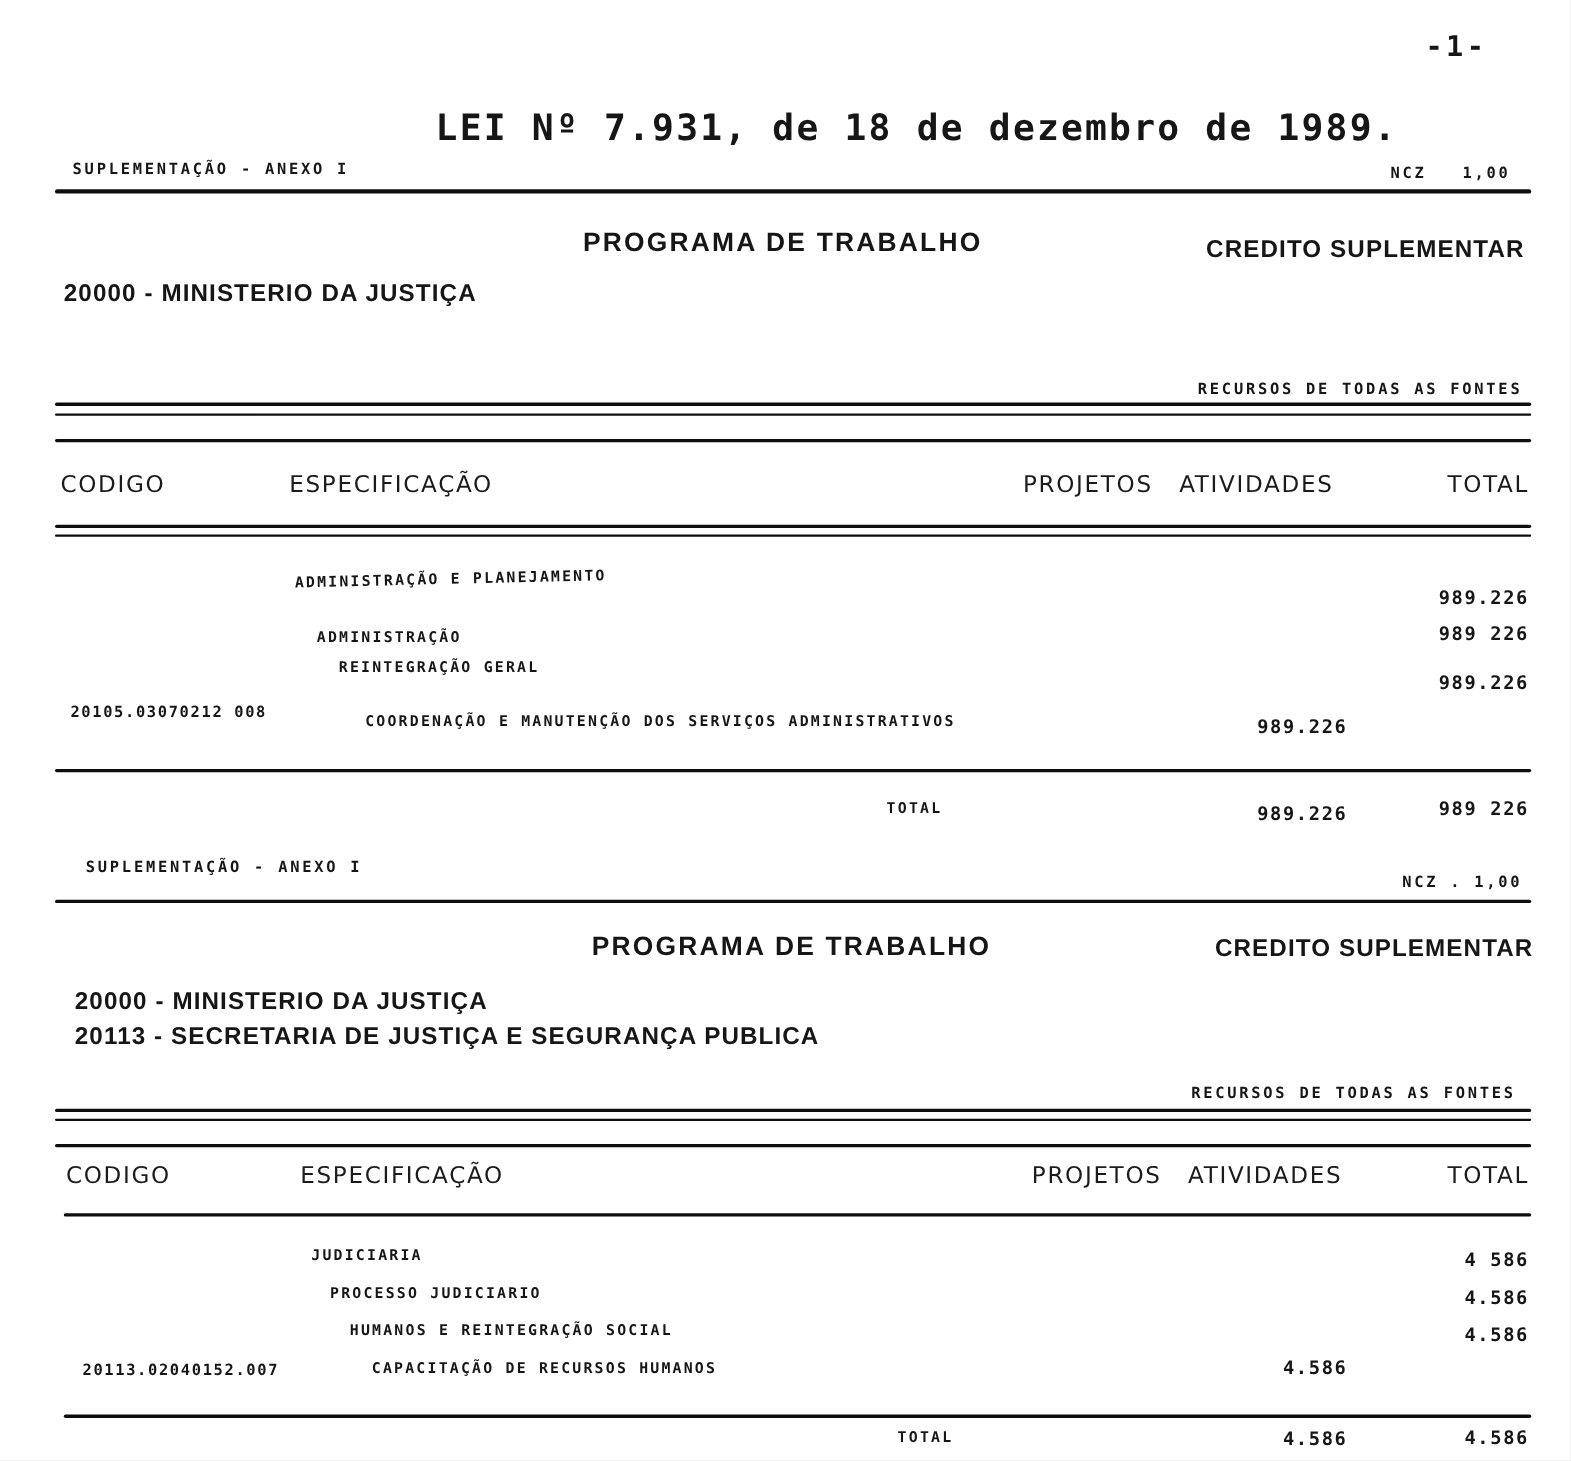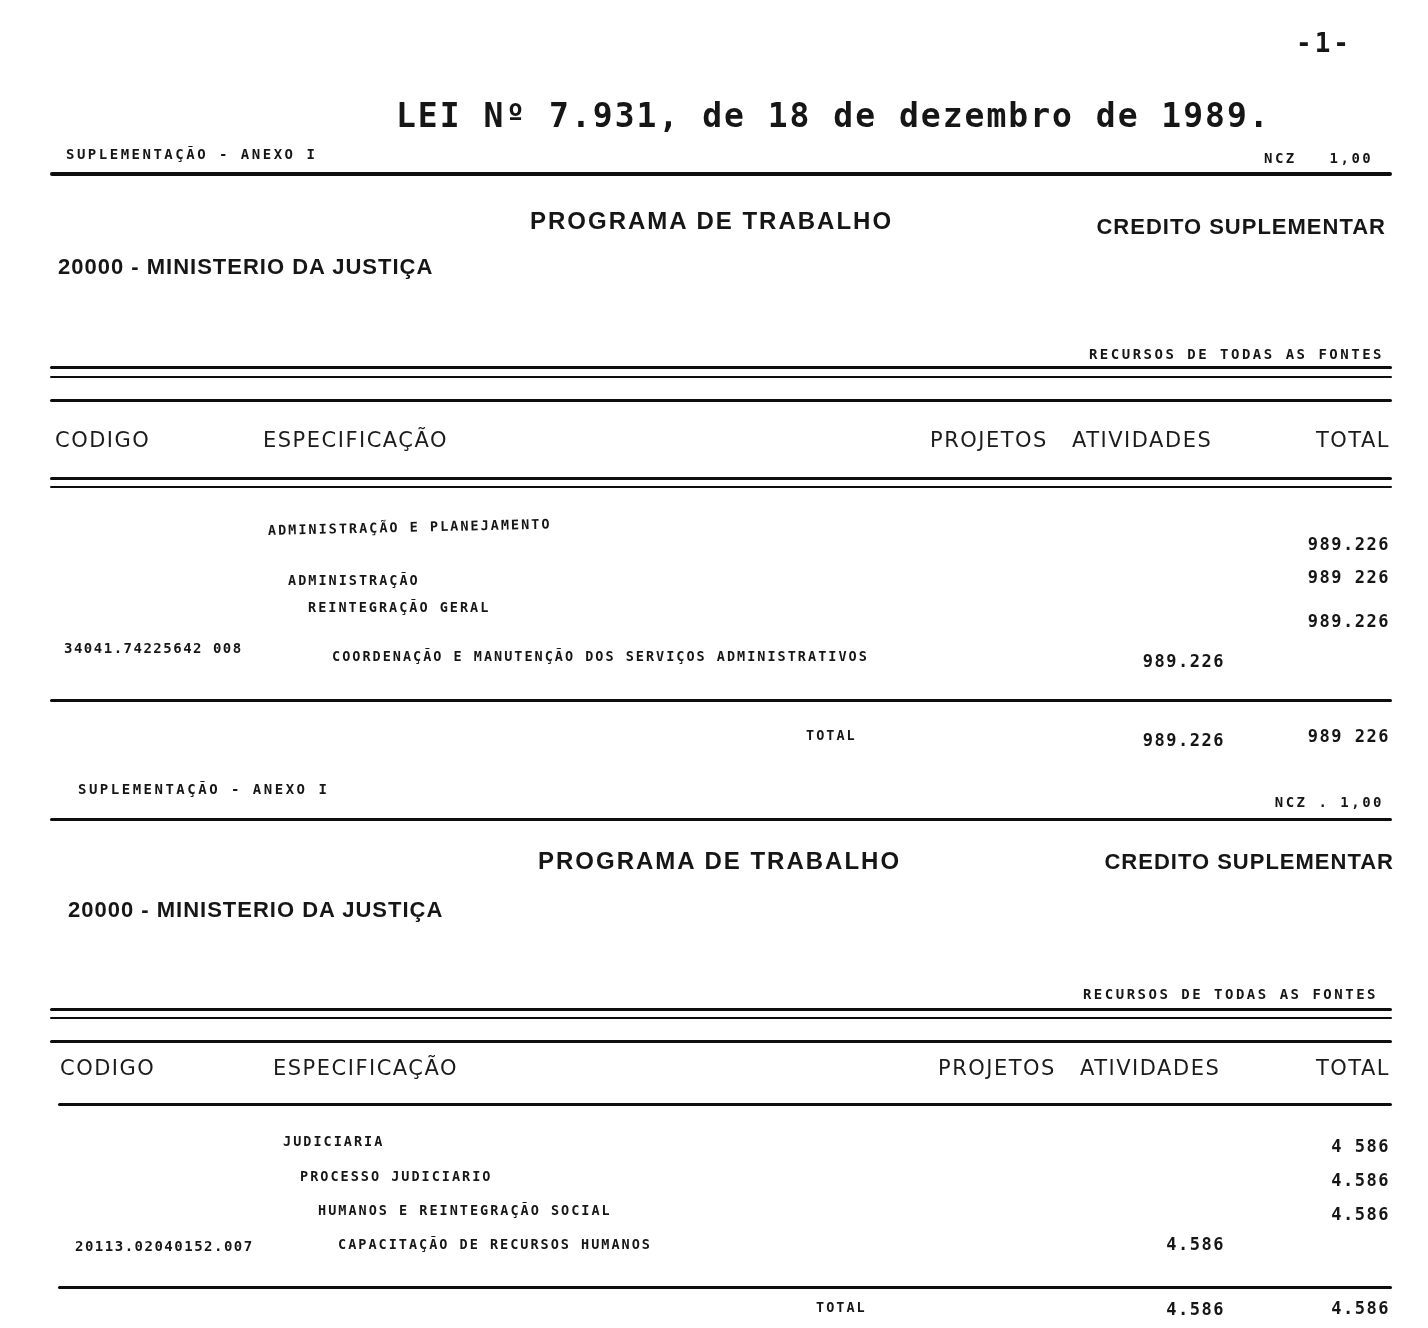--- a/index.html
+++ b/index.html
@@ -82,21 +82,21 @@
   </div>
   <div>
     <div class="abs row-text" style="left:288px; top:572px;">ADMINISTRAÇÃO</div>
     <div class="abs num" style="right:38px; top:567px;">989 226</div>
   </div>
   <div>
     <div class="abs row-text" style="left:308px; top:599px;">REINTEGRAÇÃO GERAL</div>
     <div class="abs num" style="right:38px; top:611px;">989.226</div>
   </div>
   <div>
-    <div class="abs code" style="left:64px; top:640px;">34041.74225642 008</div>
+    <div class="abs code" style="left:64px; top:640px;">20105.03070212 008</div>
     <div class="abs row-text" style="left:332px; top:648px;">COORDENAÇÃO E MANUTENÇÃO DOS SERVIÇOS ADMINISTRATIVOS</div>
     <div class="abs num" style="right:203px; top:651px;">989.226</div>
   </div>
 
   <div class="rule h3" style="left:50px; right:36px; top:699px;"></div>
 
   <div>
     <div class="abs row-text" style="left:806px; top:727px;">TOTAL</div>
     <div class="abs num" style="right:203px; top:730px;">989.226</div>
     <div class="abs num" style="right:38px; top:726px;">989 226</div>
@@ -104,20 +104,21 @@
 
   <div class="abs label-sm" style="left:78px; top:781px;">SUPLEMENTAÇÃO - ANEXO I</div>
   <div class="abs label-sm" style="right:44px; top:794px;">NCZ . 1,00</div>
 
   <div class="rule h3" style="left:50px; right:36px; top:818px;"></div>
 
   <div class="abs prog-title" style="left:538px; top:847px;">PROGRAMA DE TRABALHO</div>
   <div class="abs credit-title" style="right:34px; top:849px;">CREDITO SUPLEMENTAR</div>
 
   <div class="abs org-line" style="left:68px; top:897px;">20000 - MINISTERIO DA JUSTIÇA</div>
+  <div class="abs org-line" style="left:68px; top:929px;">20113 - SECRETARIA DE JUSTIÇA E SEGURANÇA PUBLICA</div>
 
   <div class="abs label-sm" style="right:50px; top:986px;">RECURSOS DE TODAS AS FONTES</div>
 
   <div class="rule h3" style="left:50px; right:36px; top:1008px;"></div>
   <div class="rule h2" style="left:50px; right:36px; top:1017px;"></div>
   <div class="rule h3" style="left:50px; right:36px; top:1040px;"></div>
 
   <div class="abs col-head" style="left:60px;  top:1056px;">CODIGO</div>
   <div class="abs col-head" style="left:273px; top:1056px;">ESPECIFICAÇÃO</div>
   <div class="abs col-head" style="left:938px; top:1056px;">PROJETOS</div>

